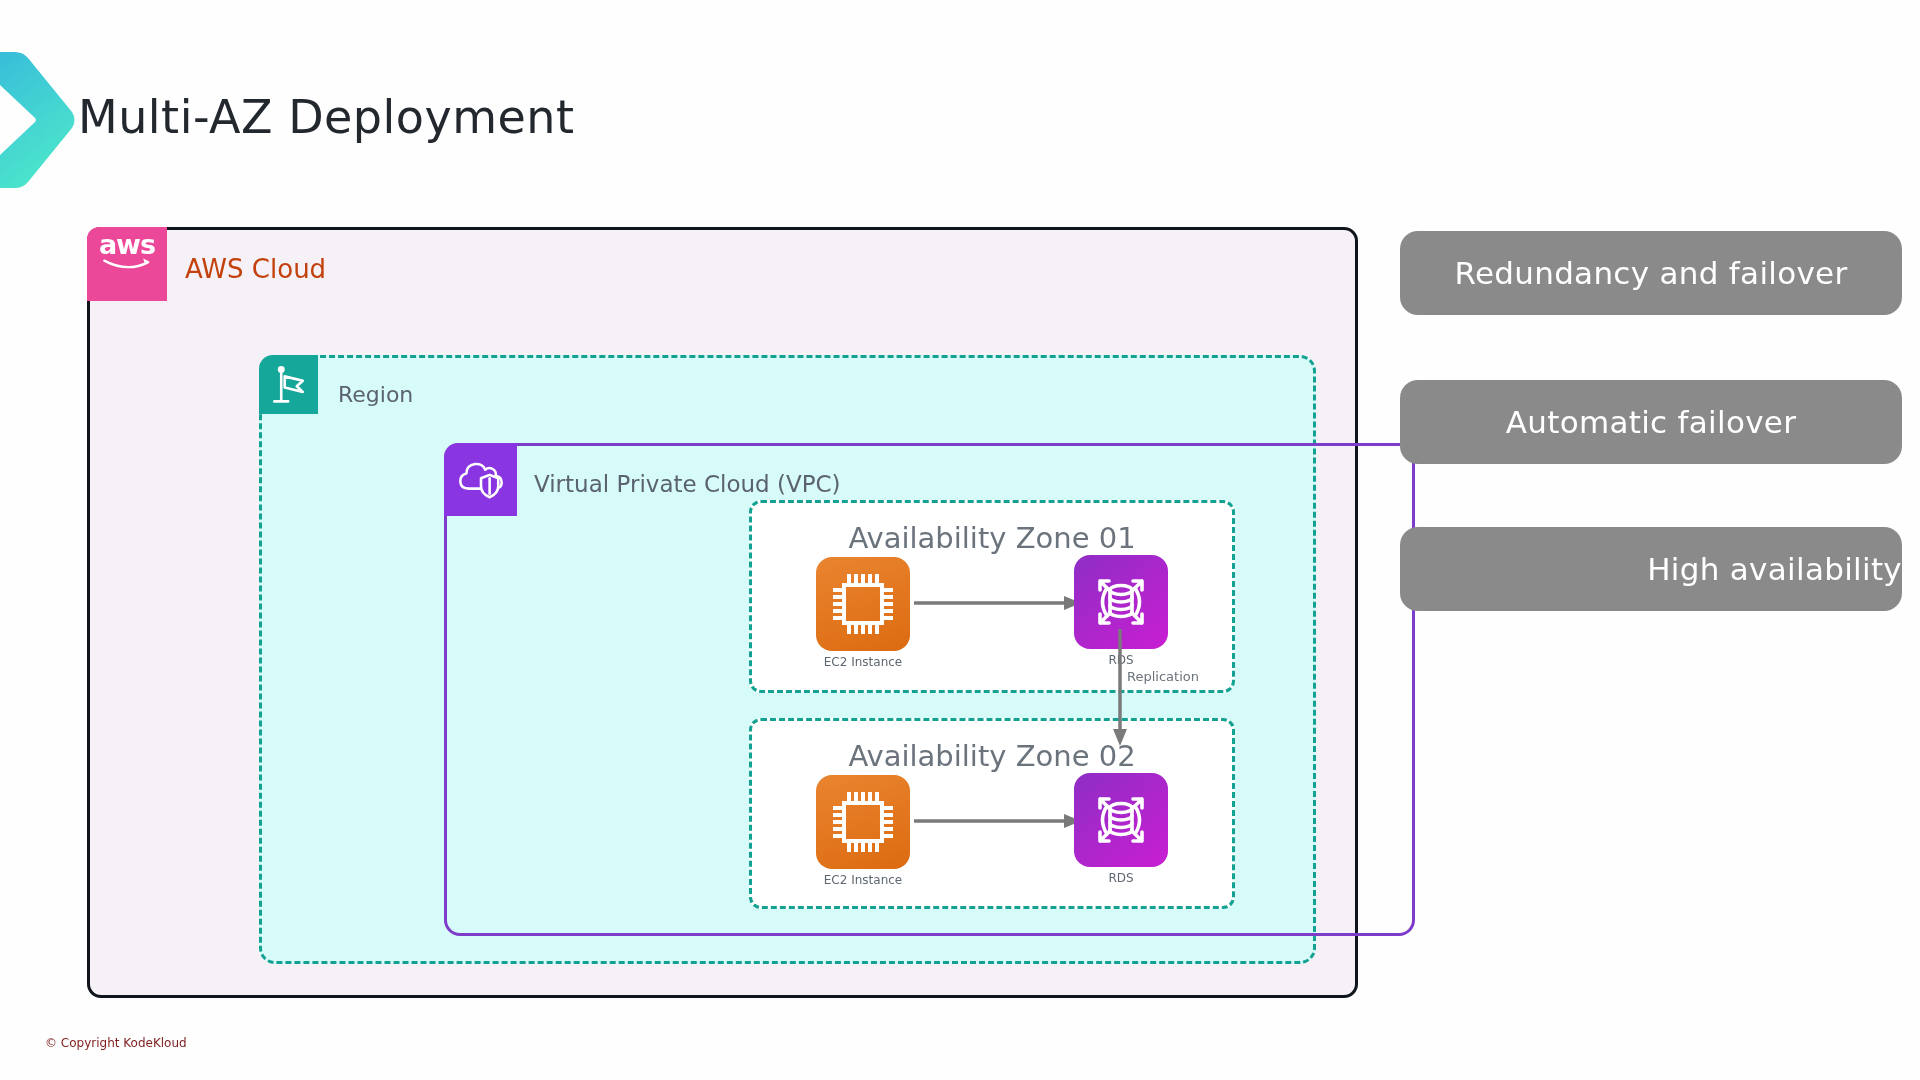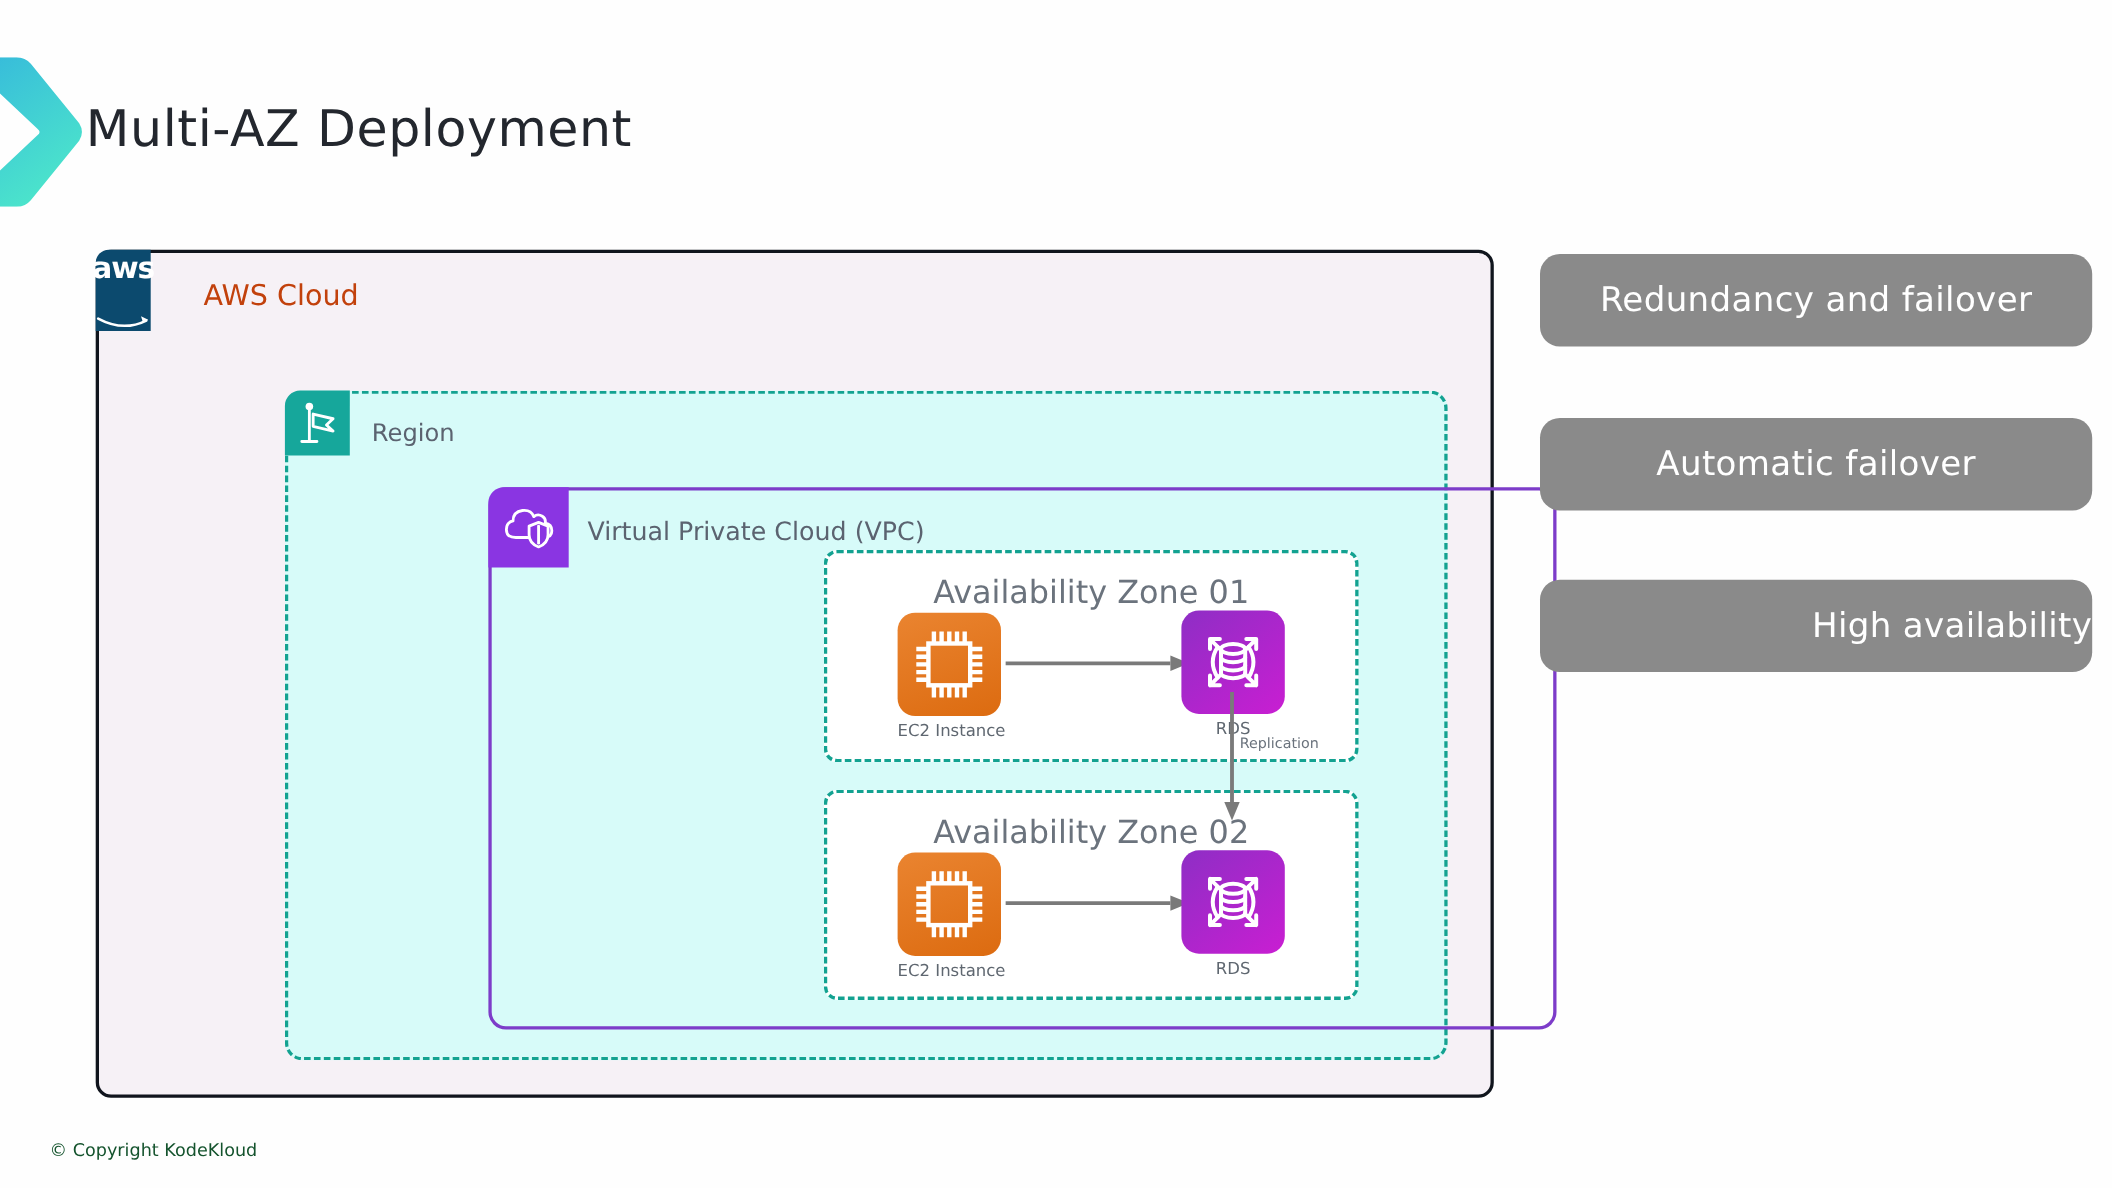--- a/index.html
+++ b/index.html
@@ -17,23 +17,23 @@
     font-size:46px;font-weight:500;color:#23272e;letter-spacing:.5px;
   }
 
   
   .aws-cloud{
     position:absolute;left:87px;top:227px;width:1271px;height:771px;
     background:#f6f1f6;border:3px solid #10151d;border-radius:14px;
     box-sizing:border-box;
   }
   .aws-logo{
-    position:absolute;left:-3px;top:-3px;width:50px;height:74px;
-    background:#0c4a6e;border-radius:12px 0 0 0;
-    display:flex;flex-direction:column;align-items:center;justify-content:space-between;
+    position:absolute;left:-3px;top:-3px;width:80px;height:74px;
+    background:#ec4899;border-radius:12px 0 0 0;
+    display:flex;flex-direction:column;align-items:center;justify-content:flex-start;
   }
   .aws-logo .aws-word{
     color:#fff;font-size:27px;font-weight:600;letter-spacing:-1px;line-height:1;
     margin-top:4px;
   }
   .aws-cloud-label{
     position:absolute;left:95px;top:24px;font-size:26px;color:#c2410c;
   }
 
   
@@ -73,21 +73,21 @@
   .az-box.az-2{top:272px;height:191px;}
   .az-title{
     position:absolute;left:0;right:0;top:18px;text-align:center;
     font-size:29px;color:#6b737d;
   }
   .node{position:absolute;width:94px;text-align:center;}
   .node .icon-sq{
     width:94px;height:94px;border-radius:16px;
     display:flex;align-items:center;justify-content:center;
   }
-  .node .node-label{margin-top:4px;font-size:15px;color:#5f6770;white-space:nowrap;}
+  .node .node-label{margin-top:4px;font-size:12px;color:#5f6770;white-space:nowrap;}
   .node.ec2{left:64px;top:54px;}
   .node.rds{left:322px;top:52px;}
   .icon-sq.ec2-bg{background:linear-gradient(160deg,#ea8430,#dc6b10);}
   .icon-sq.rds-bg{background:linear-gradient(140deg,#8e2ec5,#c91ed2);}
 
   .h-arrow{position:absolute;left:162px;top:92px;width:168px;height:16px;}
 
   
   .replication-arrow{position:absolute;left:1108px;top:629px;z-index:6;}
   .replication-label{
@@ -99,21 +99,21 @@
   .callout{
     position:absolute;left:1400px;width:502px;height:84px;
     background:#8a8a8a;border-radius:18px;color:#ffffff;
     display:flex;align-items:center;justify-content:center;
     font-size:31px;letter-spacing:.3px;
   }
   .callout.c-0{top:231px;}
   .callout.c-1{top:380px;}
   .callout.c-2{top:527px;justify-content:flex-end;}
 
-  .copyright{position:absolute;left:45px;top:1036px;font-size:16px;color:#14532d;}
+  .copyright{position:absolute;left:45px;top:1036px;font-size:12px;color:#7f1d1d;}
 </style>
 </head>
 <body>
 
 <div class="slide">
 
   <svg class="kk-chevron" width="80" height="136" viewBox="0 0 80 136">
     <defs>
       <linearGradient id="kkgrad" x1="0" y1="0" x2="0.4" y2="1">
         <stop offset="0" stop-color="#38bdda"></stop>

